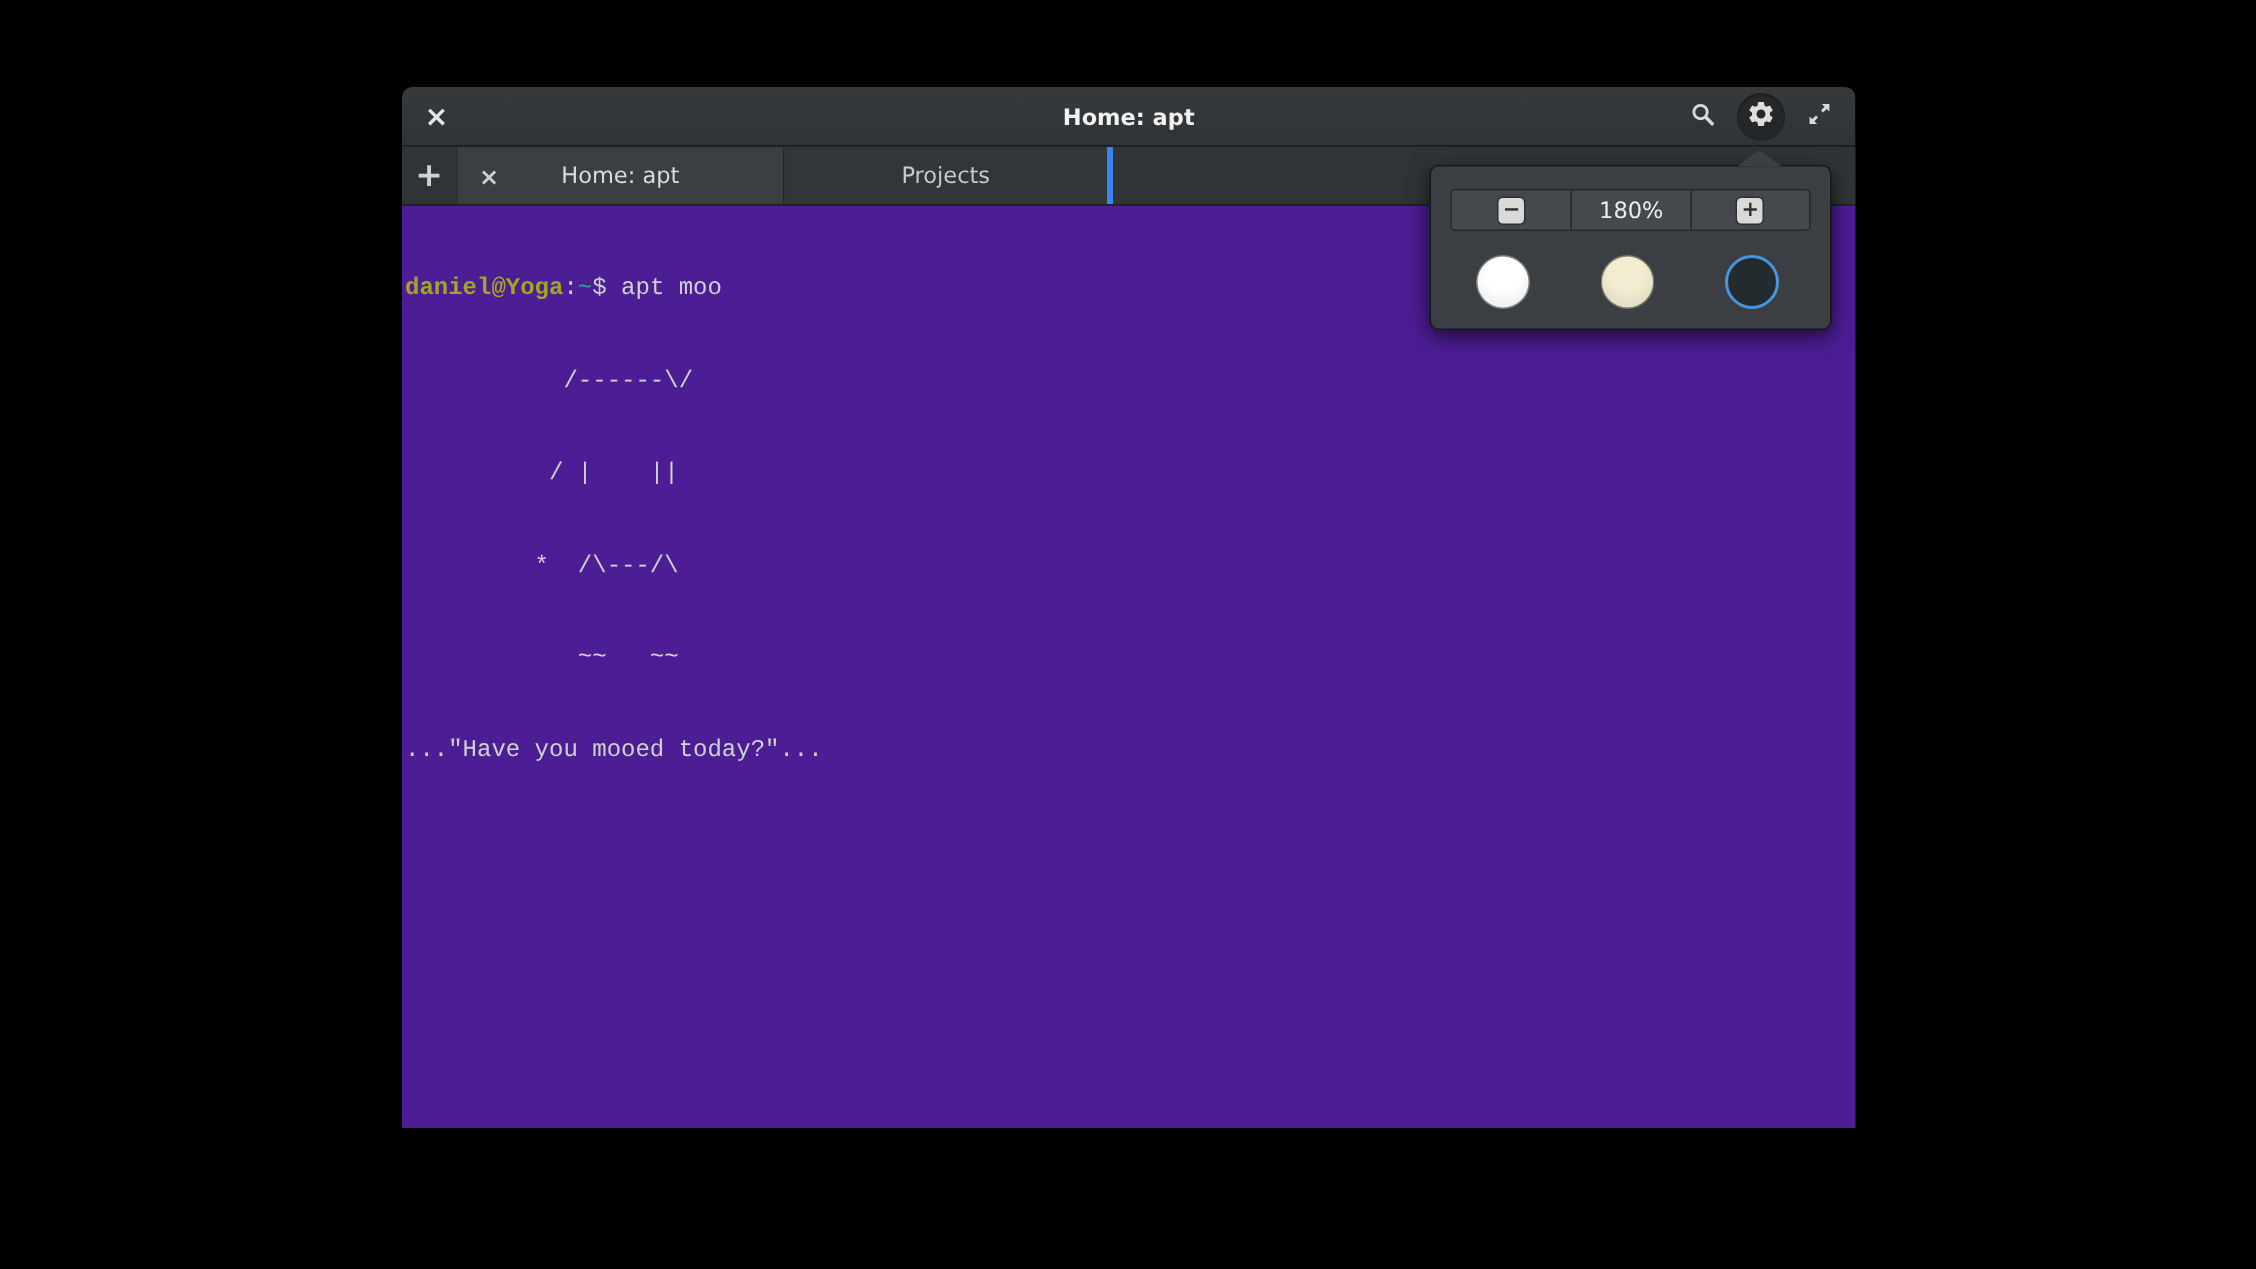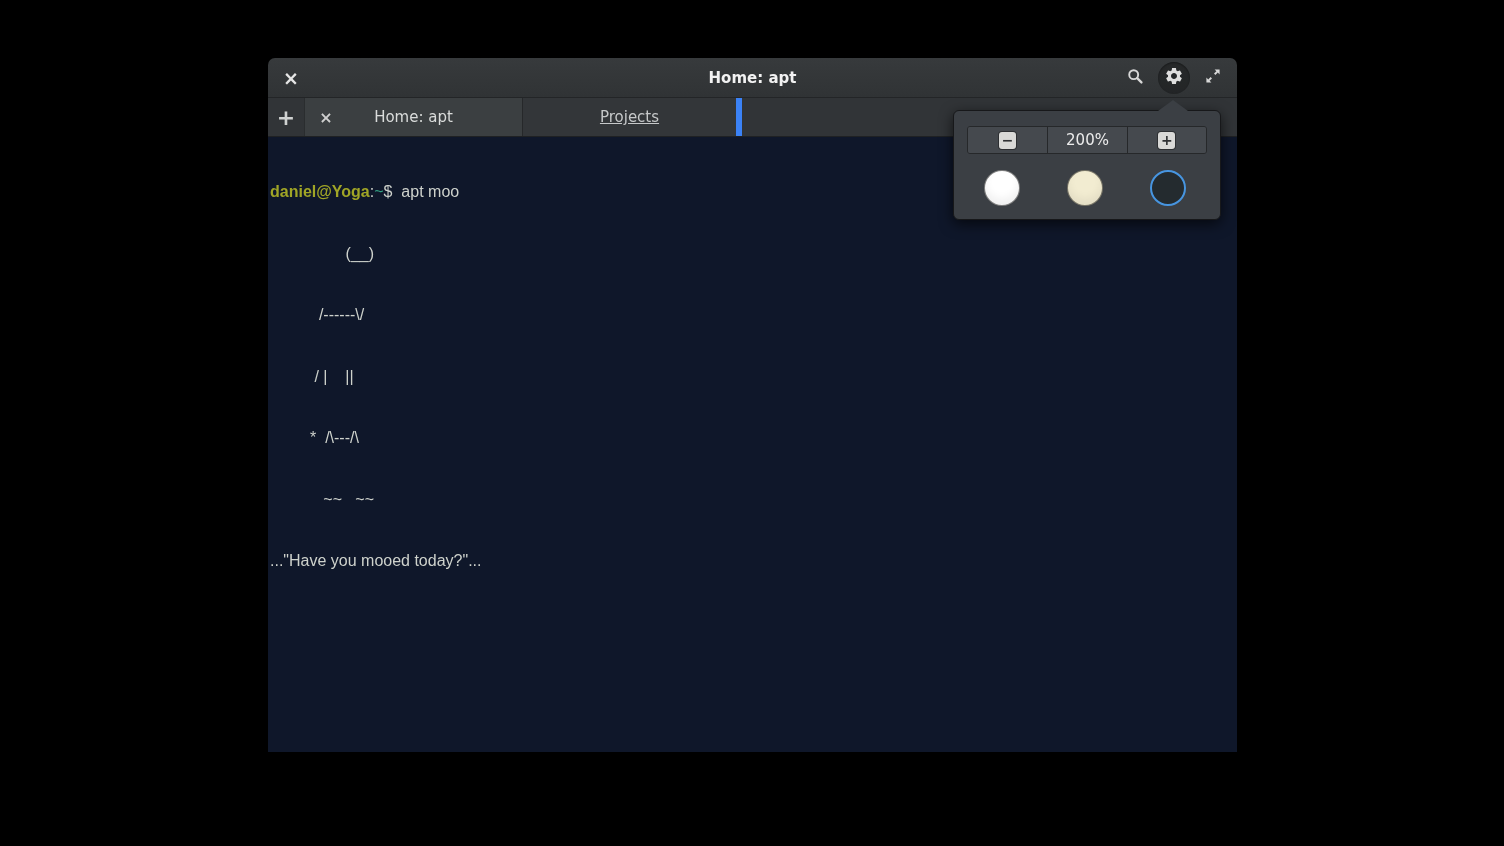--- a/index.html
+++ b/index.html
@@ -30,28 +30,28 @@
   .tabbar { position:relative; height:39px; background:#313437;
             border-bottom:1px solid #1f2123; display:flex; }
   .newtab { width:37px; height:100%; display:flex; align-items:center;
             justify-content:center; color:#d0d2d1; font-size:22px;
             font-weight:bold; border-right:1px solid #2a2d2f; }
   .tab { height:100%; display:flex; align-items:center; justify-content:center;
          position:relative; font-size:15px; }
   .tab.active { width:218px; background:#3b3f41; color:#dadcdb;
                 border-right:1px solid #26282a; }
   .tab.inactive { width:219px; background:#333639; color:#c6c8c9;
-                  border-right:6px solid #3b82f6;text-decoration:underline; }
+                  border-right:4px solid #3b82f6; }
   .tab-close { position:absolute; left:10px; top:8px; width:22px; height:22px;
                display:flex; align-items:center; justify-content:center;
                color:#cfcfcf; font-size:16px; font-weight:bold; }
 
   
-  .term { height:615px; background:#0f172a; padding:4px 2px 0 2px;
-          font-family:Liberation Sans, sans-serif; font-size:16px;
+  .term { height:615px; background:#4c1d95; padding:4px 2px 0 2px;
+          font-family:Liberation Mono, monospace; font-size:16px;
           line-height:20.5px; color:#ced2cc; white-space:pre; }
   .p-user { color:#a0a526; font-weight:bold; }
   .p-path { color:#33a184; }
   .cmd { margin-left:1ch; }
   .cursor { display:inline-block; width:9px; height:17px;
             border:1.5px solid #cfd3cd; margin-left:1ch;
             vertical-align:text-bottom; }
 
   
   .popup { position:absolute; left:953px; top:110px; width:268px; height:110px;
@@ -125,37 +125,36 @@
       </div>
       <span>Home: apt</span>
     </div>
     <div class="tab inactive">
       <span>Projects</span>
     </div>
   </div>
 
   <div class="term">
     <div><span class="p-user">daniel@Yoga</span><span>:</span><span class="p-path">~</span><span>$</span><span class="cmd">apt moo</span></div>
-    <div>                 (__)</div>
     <div>           /------\/</div>
     <div>          / |    ||</div>
     <div>         *  /\---/\</div>
     <div>            ~~   ~~</div>
     <div>..."Have you mooed today?"...</div>
   </div>
 </div>
 
 <div class="popup">
   <div class="popup-arrow"></div>
   <div class="zoomctl">
     <div class="zoomcell">
       <div class="stepper">−</div>
     </div>
     <div class="zoomcell">
-      <span class="zoomlevel">200%</span>
+      <span class="zoomlevel">180%</span>
     </div>
     <div class="zoomcell">
       <div class="stepper">+</div>
     </div>
   </div>
   <div class="themes">
     <div class="theme plain t0" style="background: rgb(255, 255, 255);"></div>
     <div class="theme plain t1" style="background: rgb(242, 236, 209);"></div>
     <div class="theme ringed t2" style="background: rgb(36, 43, 47); border-color: rgb(71, 149, 224);"></div>
   </div>

